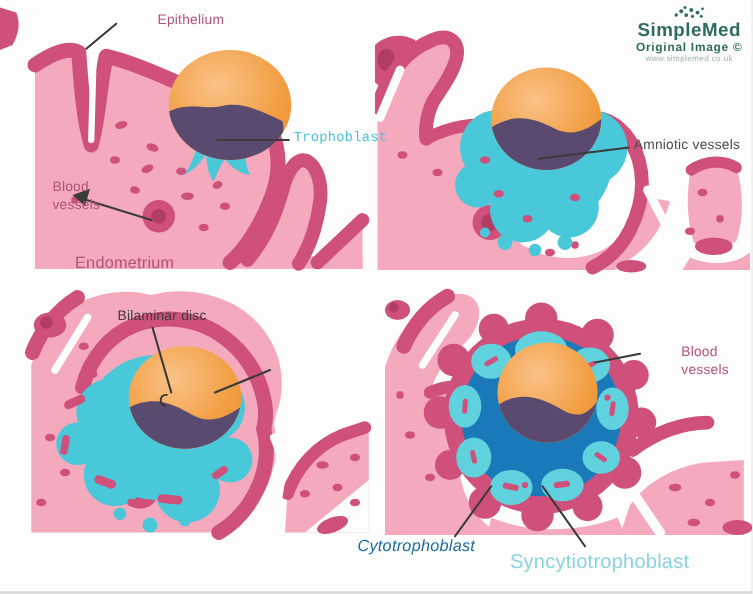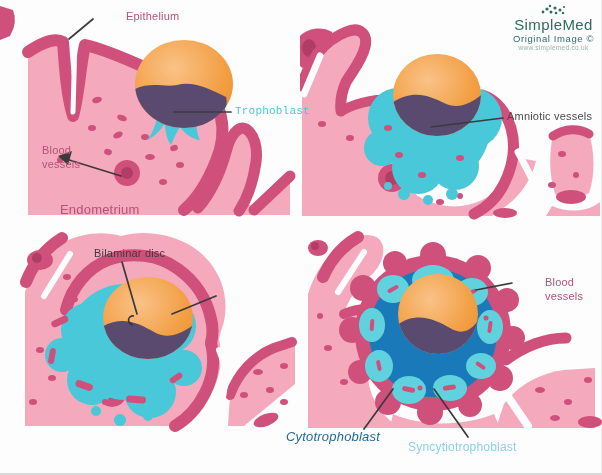--- a/index.html
+++ b/index.html
@@ -8,26 +8,26 @@
     font-family:"Liberation Sans",sans-serif;overflow:hidden;
     box-shadow:inset 0 -2px 0 #d9d9d9, inset -1px 0 0 #ececec;
   }
   .panel-svg{position:absolute;}
   .lbl{position:absolute;font-size:11px;letter-spacing:.2px;line-height:1.25;}
   .lbl.mauve{color:var(--label-mauve);padding-left:30px;}
   .lbl.cyan{color:var(--label-cyan);font-family:Liberation Mono, monospace;}
   .lbl.dark{color:var(--label-dark);}
   .lbl.orange{color:var(--label-orange);}
   .lbl.blue{color:var(--label-blue);font-size:13px;font-style:italic;}
-  .lbl.lightcyan{color:var(--label-light-cyan);font-size:12px;text-align:center;}
+  .lbl.lightcyan{color:var(--label-light-cyan);font-size:16px;text-align:center;}
   .wrap2{width:56px;}
   .wrap2b{width:62px;}
   #logo{position:absolute;top:3px;right:8px;text-align:center;color:var(--logo-teal);}
-  #logo .brand{font-size:15px;font-weight:normal;letter-spacing:.4px;line-height:1.05;}
-  #logo .orig{font-size:9.5px;font-weight:normal;letter-spacing:.6px;}
+  #logo .brand{font-size:15px;font-weight:bold;letter-spacing:.4px;line-height:1.05;}
+  #logo .orig{font-size:9.5px;font-weight:bold;letter-spacing:.6px;}
   #logo .url{font-size:6.5px;color:var(--logo-gray);letter-spacing:.3px;}
   .leader{stroke:#3b3b3b;stroke-width:1.7;fill:none;stroke-linecap:round;}
   .epi-stroke{fill:none;stroke:var(--epithelium);stroke-linecap:round;stroke-linejoin:round;}
   .white-ch{fill:none;stroke:#fdfdfd;stroke-linecap:round;}
   .dot{fill:var(--epithelium);}
 </style>
 </head>
 <body>
 
 <div id="stage">

